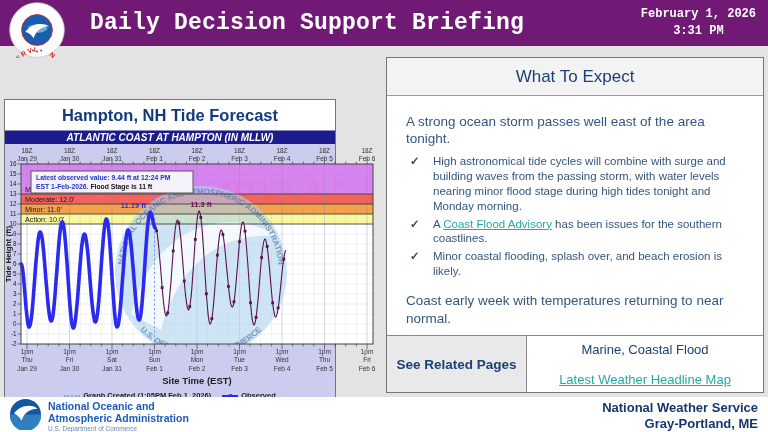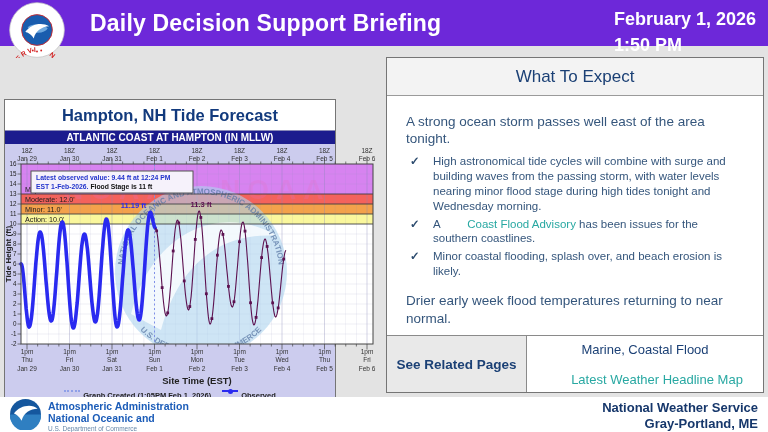--- a/index.html
+++ b/index.html
@@ -1,53 +1,53 @@
 <!DOCTYPE html>
 <html><head>
 <meta charset="utf-8">
 <style>
   html,body{margin:0;padding:0;}
   body{font-family:"Liberation Sans",sans-serif;}
   .page{position:relative;width:768px;height:432px;background:#e3e3e3;overflow:hidden;}
 
   
-  .hdr{position:absolute;left:0;top:0;width:768px;height:46px;background:#6d28d9;}
+  .hdr{position:absolute;left:0;top:0;width:768px;height:46px;background:#701a75;font-family:Liberation Mono, monospace;}
   .hdr h1{margin:0 0 0 90px;line-height:46px;font-size:23px;font-weight:bold;color:#fff;letter-spacing:.2px;}
-  .hdr .dt{position:absolute;right:12px;top:6px;text-align:left;color:#fff;font-weight:bold;font-size:18px;line-height:1.45;}
+  .hdr .dt{position:absolute;right:12px;top:6px;text-align:center;color:#fff;font-weight:bold;font-size:12px;line-height:1.45;}
   .nws-logo{position:absolute;left:9px;top:2px;z-index:6;}
 
   
   .panel{position:absolute;top:57px;height:336px;background:#fff;border:1px solid #757575;box-sizing:border-box;}
   .panel-left{left:4px;width:332px;margin-top:42px;}
   .panel-right{left:386px;width:378px;}
 
   .panel-left h2{margin:6px 0 5px;text-align:center;font-size:16.5px;color:#123a7d;font-weight:bold;}
   .chartbox{background:#ccccee;border-top:1px solid #8a8ab8;}
-  .banner{background:#1c1c8e;color:#fff;font-weight:bold;font-size:10px;text-align:center;line-height:13px;}
+  .banner{background:#1c1c8e;color:#fff;font-style:italic;font-weight:bold;font-size:10px;text-align:center;line-height:13px;}
   .utc{text-align:center;font-weight:bold;font-size:9px;color:#222;line-height:12px;}
   #tide-svg{display:block;margin:0 auto;}
   .legend{display:flex;justify-content:center;align-items:center;gap:11px;font-size:7.5px;font-weight:bold;color:#222;line-height:12px;}
-  .leg-item{display:flex;gap:3px;text-decoration:underline;}
+  .leg-item{display:flex;align-items:center;gap:3px;text-decoration:underline;}
   .sw{display:inline-block;width:16px;height:2px;position:relative;}
   .sw-created{height:0;border-top:2px dotted #8fa0e8;}
   .sw-obs{background:#2a2af0;}
   .sw-obs::after{content:"";position:absolute;left:5.5px;top:-1.5px;width:5px;height:5px;border-radius:50%;background:#2a2af0;}
   .sw-fc{background:#5c1150;}
   .sw-fc::after{content:"";position:absolute;left:5.5px;top:-1.5px;width:5px;height:5px;background:#5c1150;}
   .footnotes{display:flex;justify-content:center;gap:6px;padding:1px 2px 2px;}
   .fnote{border:1px solid #555;background:#fff;font-size:7px;line-height:11px;padding:0 3px;white-space:nowrap;color:#111;}
 
   
   .rp-head{background:#f3f3f3;border-bottom:1px solid #9a9a9a;text-align:center;font-size:17px;font-weight:normal;color:#1b4075;padding:9px 0 8px;}
   .rp-body{padding:10px 19px 0;color:#35567c;}
   .rp-body .lead{font-size:13.5px;margin:8px 0 6px;line-height:1.25;}
   .rp-body ul{list-style:none;margin:0;padding:0 0 0 4px;}
   .rp-body li{display:flex;gap:11px;font-size:11.5px;line-height:1.3;margin-bottom:3px;}
   .chk{flex:0 0 12px;color:#2c4b6e;font-weight:bold;}
-  .tlink{color:#28a8a2;cursor:pointer;margin-left:24px;}
+  .tlink{color:#28a8a2;text-decoration:underline;cursor:pointer;}
   .rp-body .outro{font-size:13.5px;margin:13px 0 0;line-height:1.3;}
   .related{position:absolute;left:0;right:0;bottom:0;height:56px;border-top:1px solid #8a8a8a;display:flex;}
   .rel-label{flex:0 0 127px;background:#e9e9e9;border-right:1px solid #8a8a8a;display:flex;align-items:center;justify-content:center;font-weight:bold;color:#1b4075;font-size:13.5px;text-align:center;padding:8px 6px;}
   .rel-content{flex:1;display:flex;flex-direction:column;align-items:center;justify-content:center;gap:15px;font-size:13px;color:#1b4075;}
   .rel-content a{font-size:13px;}
 
   
   .ftr{position:absolute;left:0;top:397px;width:768px;height:35px;background:#fff;}
   .noaa-logo{position:absolute;left:10px;top:2px;}
   .org{position:absolute;left:48px;top:3px;color:#1b5cb8;font-weight:bold;font-size:10.5px;line-height:1.15;}
@@ -56,21 +56,21 @@
 </style>
 </head>
 <body>
 
 <div class="page">
 
   <div class="hdr">
     <h1>Daily Decision Support Briefing</h1>
     <div class="dt">
       <div>February 1, 2026</div>
-      <div>1:50 PM</div>
+      <div>3:31 PM</div>
     </div>
   </div>
   <svg class="nws-logo" width="56" height="56" viewBox="0 0 60 60">
     <circle cx="30" cy="30" r="29.3" fill="#fff" stroke="#c4c4c4" stroke-width="0.8"></circle>
     <defs>
         <path id="nwsring" d="M 30 53.5 A 23.5 23.5 0 1 1 29.98 53.5"></path>
       </defs>
     <text font-size="7.3" font-weight="bold" fill="#d42222" letter-spacing="1.6">
       <textPath href="#nwsring" startOffset="9%">NATIONAL WEATHER SERVICE</textPath>
     </text>
@@ -369,51 +369,51 @@
     </div>
   </section>
 
   <section class="panel panel-right">
     <div class="rp-head">What To Expect</div>
     <div class="rp-body">
       <p class="lead">A strong ocean storm passes well east of the area tonight.</p>
       <ul>
         <li>
           <span class="chk">✓</span>
-          <span>High astronomical tide cycles will combine with surge and building waves from the passing storm, with water levels nearing minor flood stage during high tides tonight and Wednesday morning.</span>
+          <span>High astronomical tide cycles will combine with surge and building waves from the passing storm, with water levels nearing minor flood stage during high tides tonight and Monday morning.</span>
         </li>
         <li>
           <span class="chk">✓</span>
           <span><span>A </span><a class="tlink">Coast Flood Advisory</a><span> has been issues for the southern coastlines.</span></span>
         </li>
         <li>
           <span class="chk">✓</span>
           <span>Minor coastal flooding, splash over, and beach erosion is likely.</span>
         </li>
       </ul>
-      <p class="outro">Drier early week flood temperatures returning to near normal.</p>
+      <p class="outro">Coast early week with temperatures returning to near normal.</p>
     </div>
     <div class="related">
       <div class="rel-label">See Related Pages</div>
       <div class="rel-content">
         <div>Marine, Coastal Flood</div>
         <a class="tlink">Latest Weather Headline Map</a>
       </div>
     </div>
   </section>
 
   <div class="ftr">
     <svg class="noaa-logo" width="31" height="31" viewBox="0 0 32 32">
       <circle cx="16" cy="16" r="16" fill="#15579e"></circle>
       <path d="M0 17 A16 16 0 0 0 32 17 L32 16 L0 16 Z" fill="#2f7fc1"></path>
       <path d="M4 15 C10 6.5 22.5 4.5 28.5 10 C21 10 14 14 12 22.5 C9 17 6 16 4 15 Z" fill="#fff"></path>
     </svg>
     <div class="org">
+      <div>National Oceanic and</div>
       <div>Atmospheric Administration</div>
-      <div>National Oceanic and</div>
       <div class="sub">U.S. Department of Commerce</div>
     </div>
     <div class="office">
       <div>National Weather Service</div>
       <div>Gray-Portland, ME</div>
     </div>
   </div>
 </div>
 
 </body></html>

